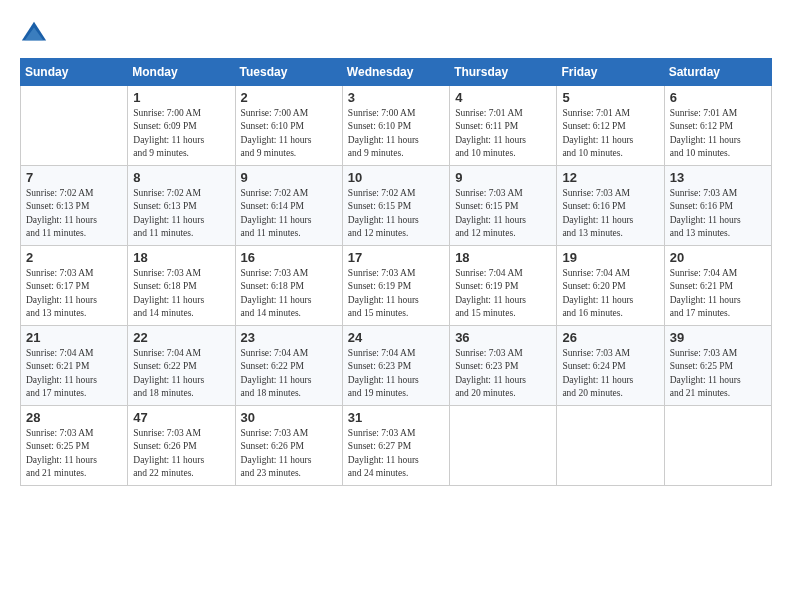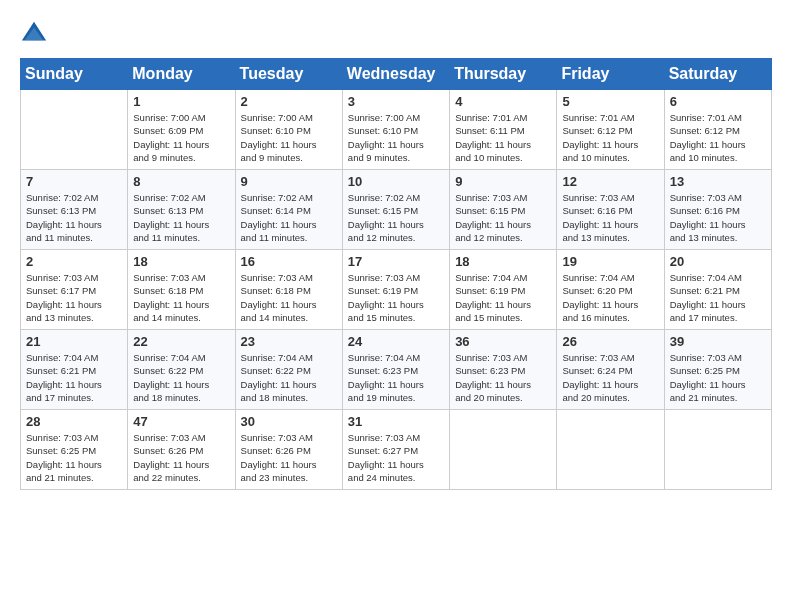--- a/index.html
+++ b/index.html
@@ -46,21 +46,21 @@
     table {
       width: 100%;
       border-collapse: collapse;
       font-size: 11px;
     }
     thead tr th {
       background-color: #2a6ebb;
       color: #fff;
       padding: 6px 4px;
       text-align: left;
-      font-size: 16px;
+      font-size: 12px;
       font-weight: bold;
       border: 1px solid #2a6ebb;
     }
     tbody tr td {
       border: 1px solid #ccc;
       vertical-align: top;
       padding: 4px 5px;
       width: 107px;
       min-height: 70px;
       height: 80px;
@@ -69,20 +69,21 @@
     .day-number {
       font-size: 13px;
       font-weight: bold;
       margin-bottom: 2px;
       display: block;
     }
     .cell-info {
       font-size: 9.5px;
       line-height: 1.4;
       color: #333;
+      font-family: Liberation Serif, serif;
     }
     tbody tr:nth-child(even) td {
       background-color: #f7f9fc;
     }
     tbody tr:nth-child(odd) td {
       background-color: #fff;
     }
     .empty-cell { background-color: #fff !important; }
   </style>
 </head>

